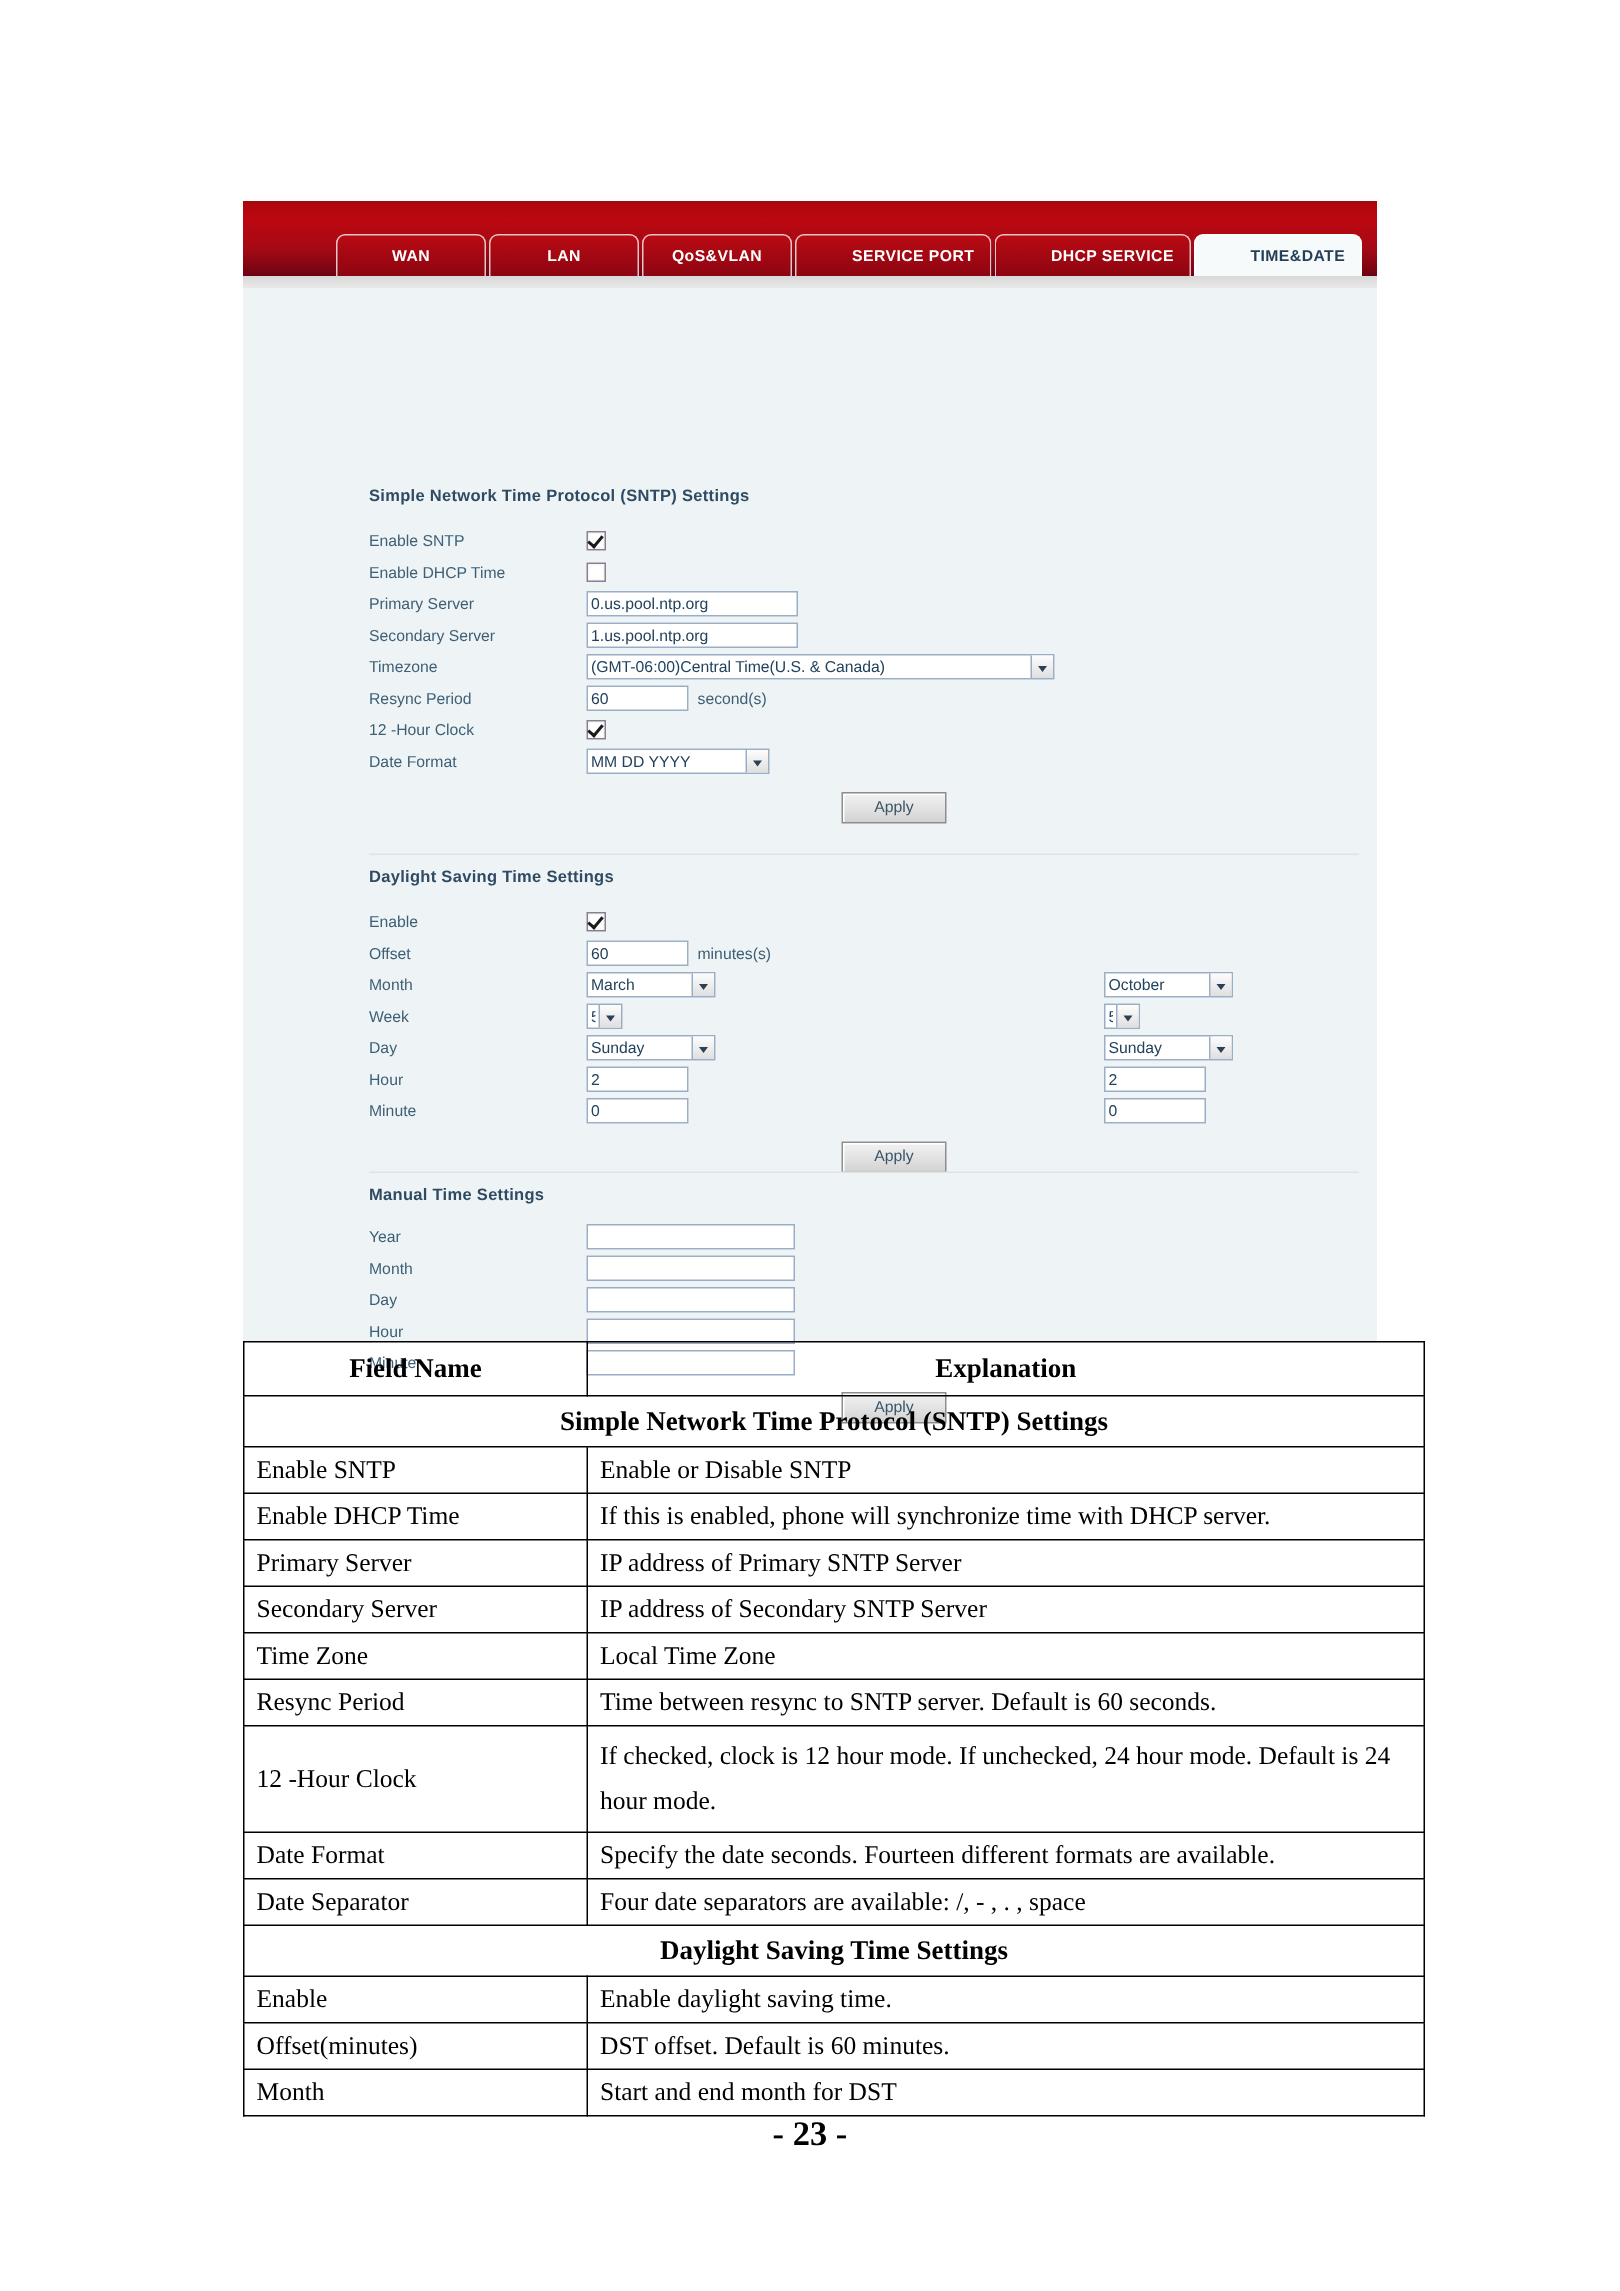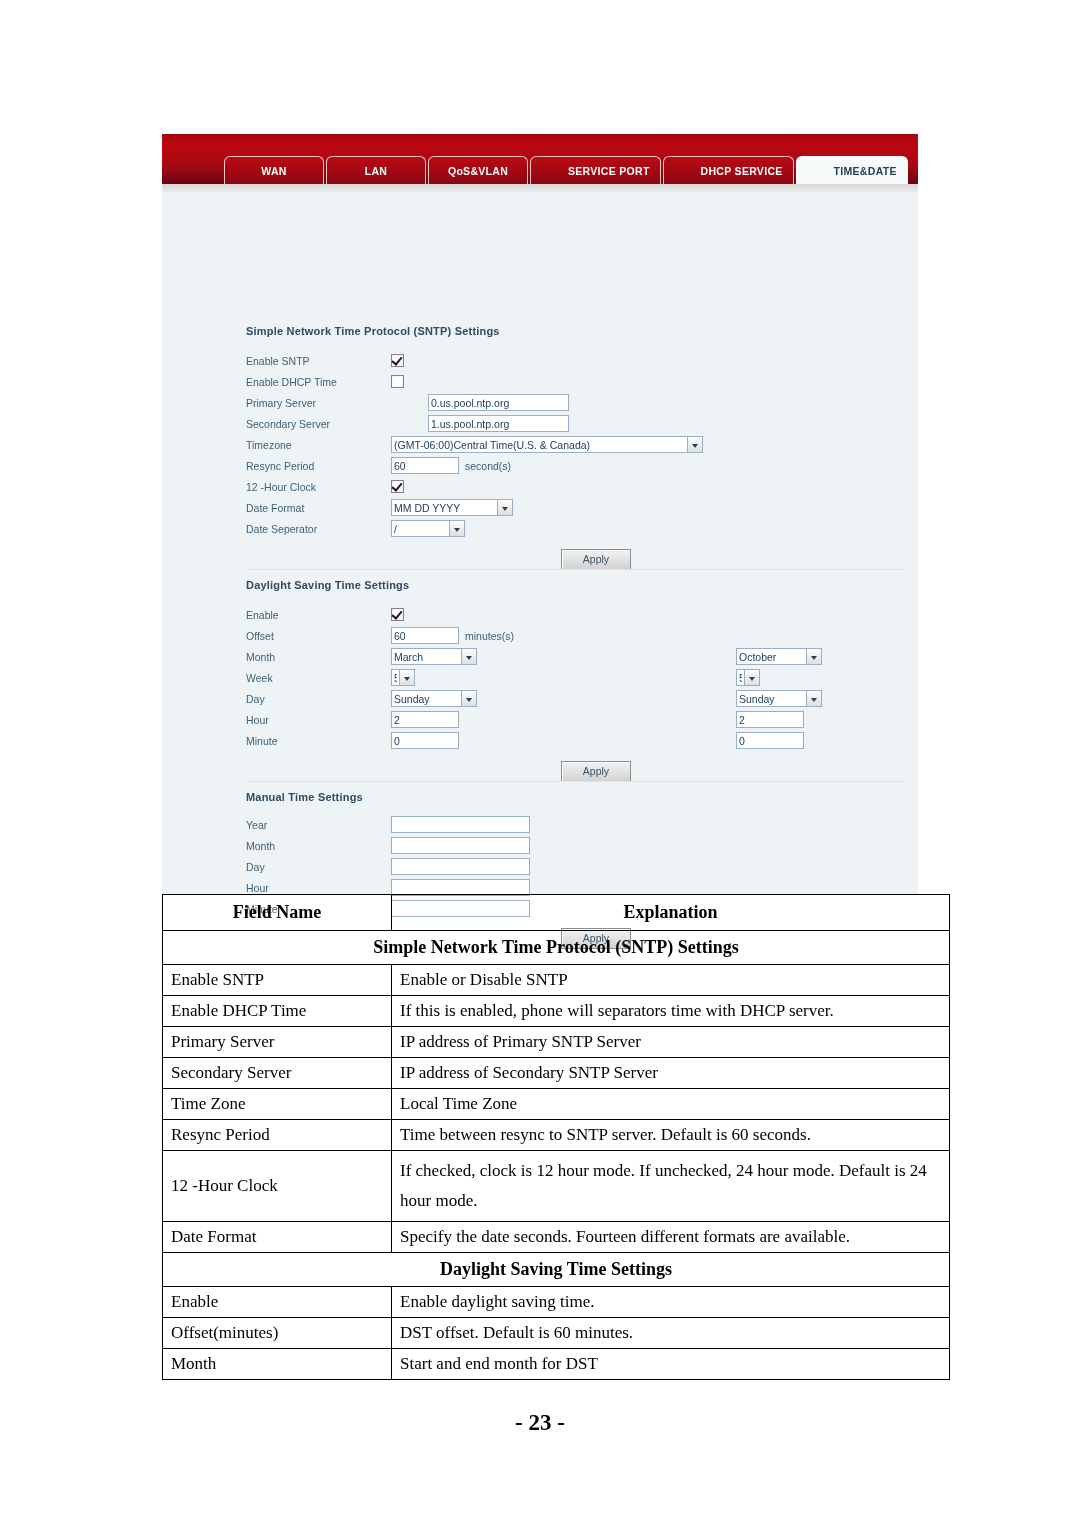--- a/index.html
+++ b/index.html
@@ -128,21 +128,21 @@
     font-family: "Liberation Sans", sans-serif;
     font-size: 10.5px;
     color: #22425c;
     height: 15px;
     padding: 0 2px;
     border: 1px solid #9aaec6;
     background: #ffffff;
     box-sizing: content-box;
   }
   input.w-short { width: 62px; }
-  input.w-med   { width: 135px; margin-left: 37px; }
+  input.w-med   { width: 135px; }
   input.w-long  { width: 133px; }
 
   .sel {
     display: inline-flex;
     align-items: center;
     height: 15px;
     border: 1px solid #9aaec6;
     background: #ffffff;
     font-size: 10.5px;
     color: #22425c;
@@ -357,29 +357,20 @@
         <div class="frow">
           <div class="flabel">Date Format</div>
           <div class="fctrl">
             <span class="sel s-df">
               <span class="sel-txt">MM DD YYYY</span>
               <span class="arrow"></span>
             </span>
           </div>
         </div>
 
-        <div class="frow">
-          <div class="flabel">Date Seperator</div>
-          <div class="fctrl">
-            <span class="sel s-ds">
-              <span class="sel-txt">/</span>
-              <span class="arrow"></span>
-            </span>
-          </div>
-        </div>
 
         <div class="applywrap" style="margin-top:10px;">
           <div class="applybtn">Apply</div>
         </div>
       </div>
     </div>
 
     <div class="divider" style="position:absolute; left:84px; top:377px; width:660px;"></div>
 
     <div class="section" style="position:absolute; left:0; top:0; width:100%;">
@@ -538,21 +529,21 @@
     <tr class="grouphdr">
       <td colspan="2">Simple Network Time Protocol (SNTP) Settings</td>
     </tr>
 
     <tr>
       <td class="col-field">Enable SNTP</td>
       <td>Enable or Disable SNTP</td>
     </tr>
     <tr>
       <td class="col-field">Enable DHCP Time</td>
-      <td>If this is enabled, phone will separators time with DHCP server.</td>
+      <td>If this is enabled, phone will synchronize time with DHCP server.</td>
     </tr>
     <tr>
       <td class="col-field">Primary Server</td>
       <td>IP address of Primary SNTP Server</td>
     </tr>
     <tr>
       <td class="col-field">Secondary Server</td>
       <td>IP address of Secondary SNTP Server</td>
     </tr>
     <tr>
@@ -564,20 +555,24 @@
       <td>Time between resync to SNTP server. Default is 60 seconds.</td>
     </tr>
     <tr>
       <td class="col-field">12 -Hour Clock</td>
       <td class="multiline">If checked, clock is 12 hour mode. If unchecked, 24 hour mode. Default is 24 hour mode.</td>
     </tr>
     <tr>
       <td class="col-field">Date Format</td>
       <td>Specify the date seconds. Fourteen different formats are available.</td>
     </tr>
+    <tr>
+      <td class="col-field">Date Separator</td>
+      <td>Four date separators are available: /, - , . , space</td>
+    </tr>
 
     <tr class="grouphdr">
       <td colspan="2">Daylight Saving Time Settings</td>
     </tr>
 
     <tr>
       <td class="col-field">Enable</td>
       <td>Enable daylight saving time.</td>
     </tr>
     <tr>

